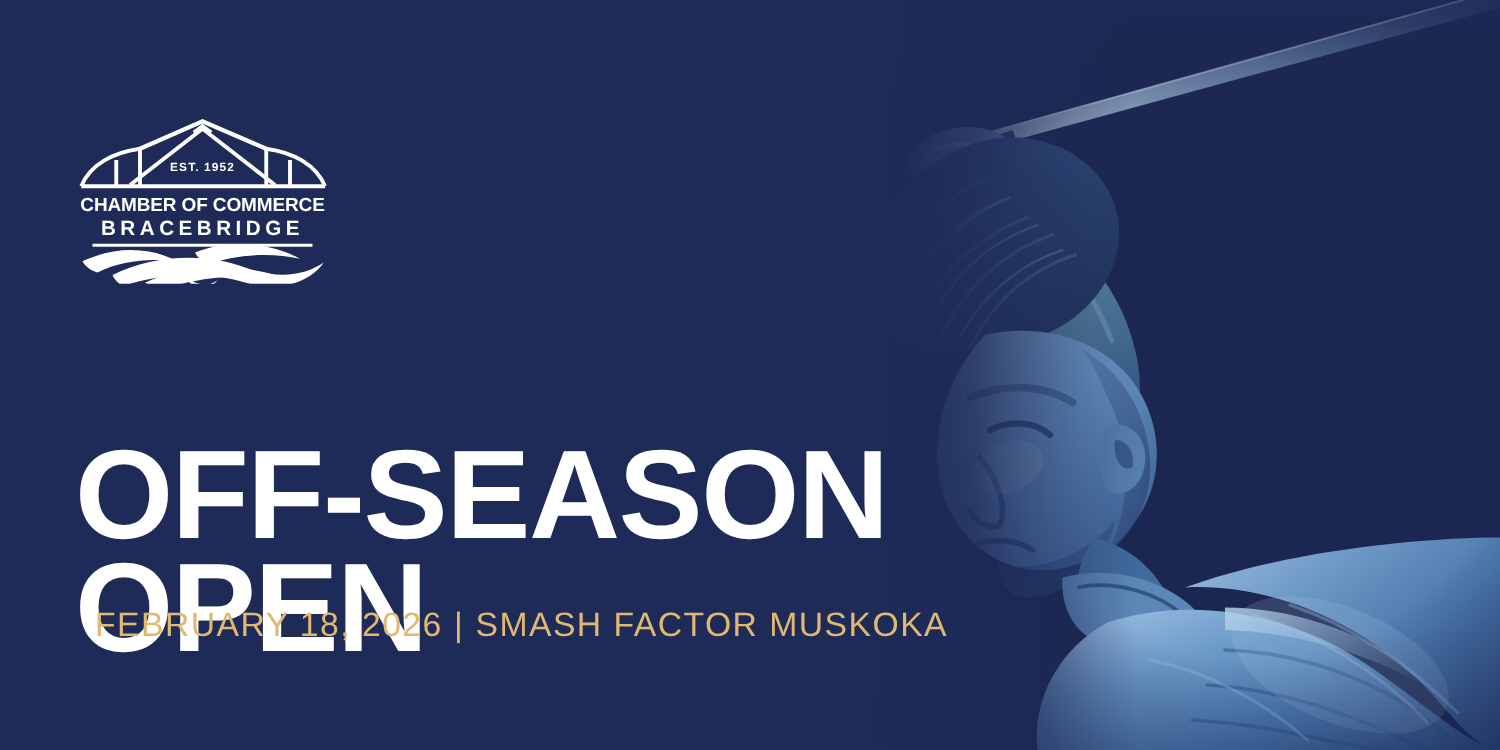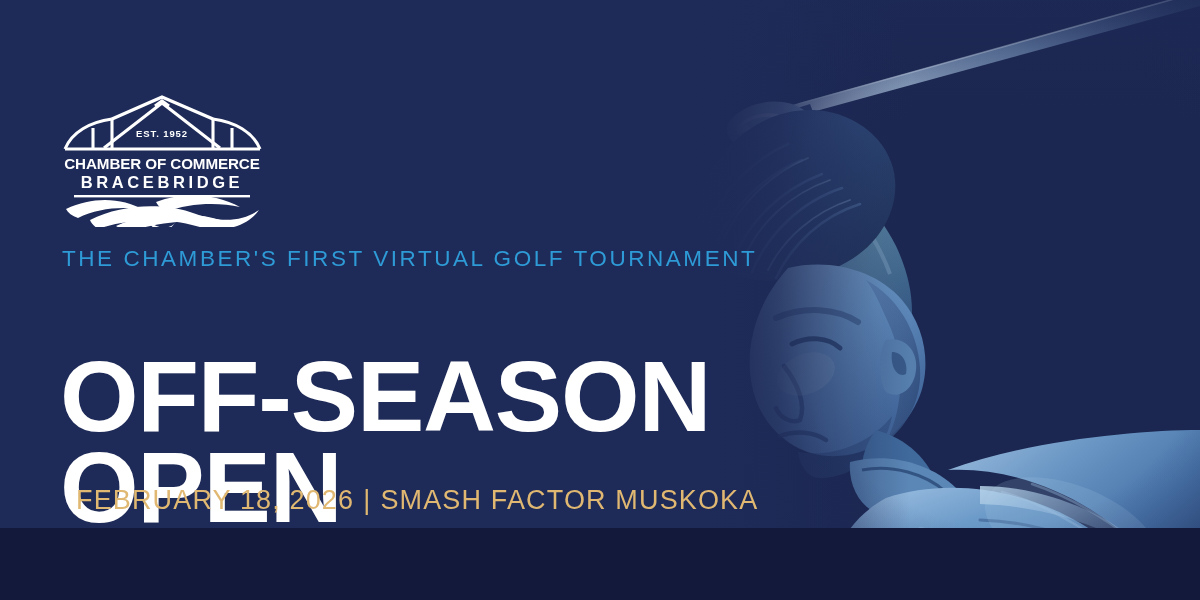--- a/index.html
+++ b/index.html
@@ -3,21 +3,21 @@
 <meta charset="utf-8">
 <style>
   html, body {
     margin: 0;
     padding: 0;
     background: #12193a;
   }
   .banner {
     position: relative;
     width: 1200px;
-    height: 528px;
+    height: 600px;
     overflow: hidden;
     background: #1e2a57;
     font-family: "Liberation Sans", sans-serif;
     -webkit-font-smoothing: antialiased;
   }
 
   
   .photo-layer {
     position: absolute;
     top: 0;
@@ -309,21 +309,20 @@
           <path d="M6 117 C34 104, 62 106, 84 118 C64 114, 38 116, 18 126 C12 124, 8 121, 6 117 Z"></path>
           <path d="M96 110 C124 99, 156 102, 180 115 C158 110, 128 111, 106 120 C101 117, 98 114, 96 110 Z"></path>
           <path d="M30 128 C62 112, 104 110, 136 122 C164 132, 184 128, 199 118
                    C188 134, 164 142, 136 134 C106 125, 66 127, 38 137 C34 134, 31 131, 30 128 Z"></path>
           <path d="M56 134 C92 118, 140 119, 172 132 C142 127, 100 128, 70 140 C64 138, 59 136, 56 134 Z"></path>
           <path d="M86 128 L102 145 L118 128 C112 136, 102 140, 86 128 Z"></path>
         </g>
       </svg>
     </div>
 
-    <div class="eyebrow">THE CHAMBER'S FIRST VIRTUAL GOLF TOURNAMENT</div>
 
     <h1 class="headline">
       <span class="line">OFF-SEASON</span>
       <span class="line">OPEN</span>
     </h1>
 
     <div class="dateline">
       <span>FEBRUARY 18, 2026</span><span class="sep">|</span><span>SMASH FACTOR MUSKOKA</span>
     </div>
 

